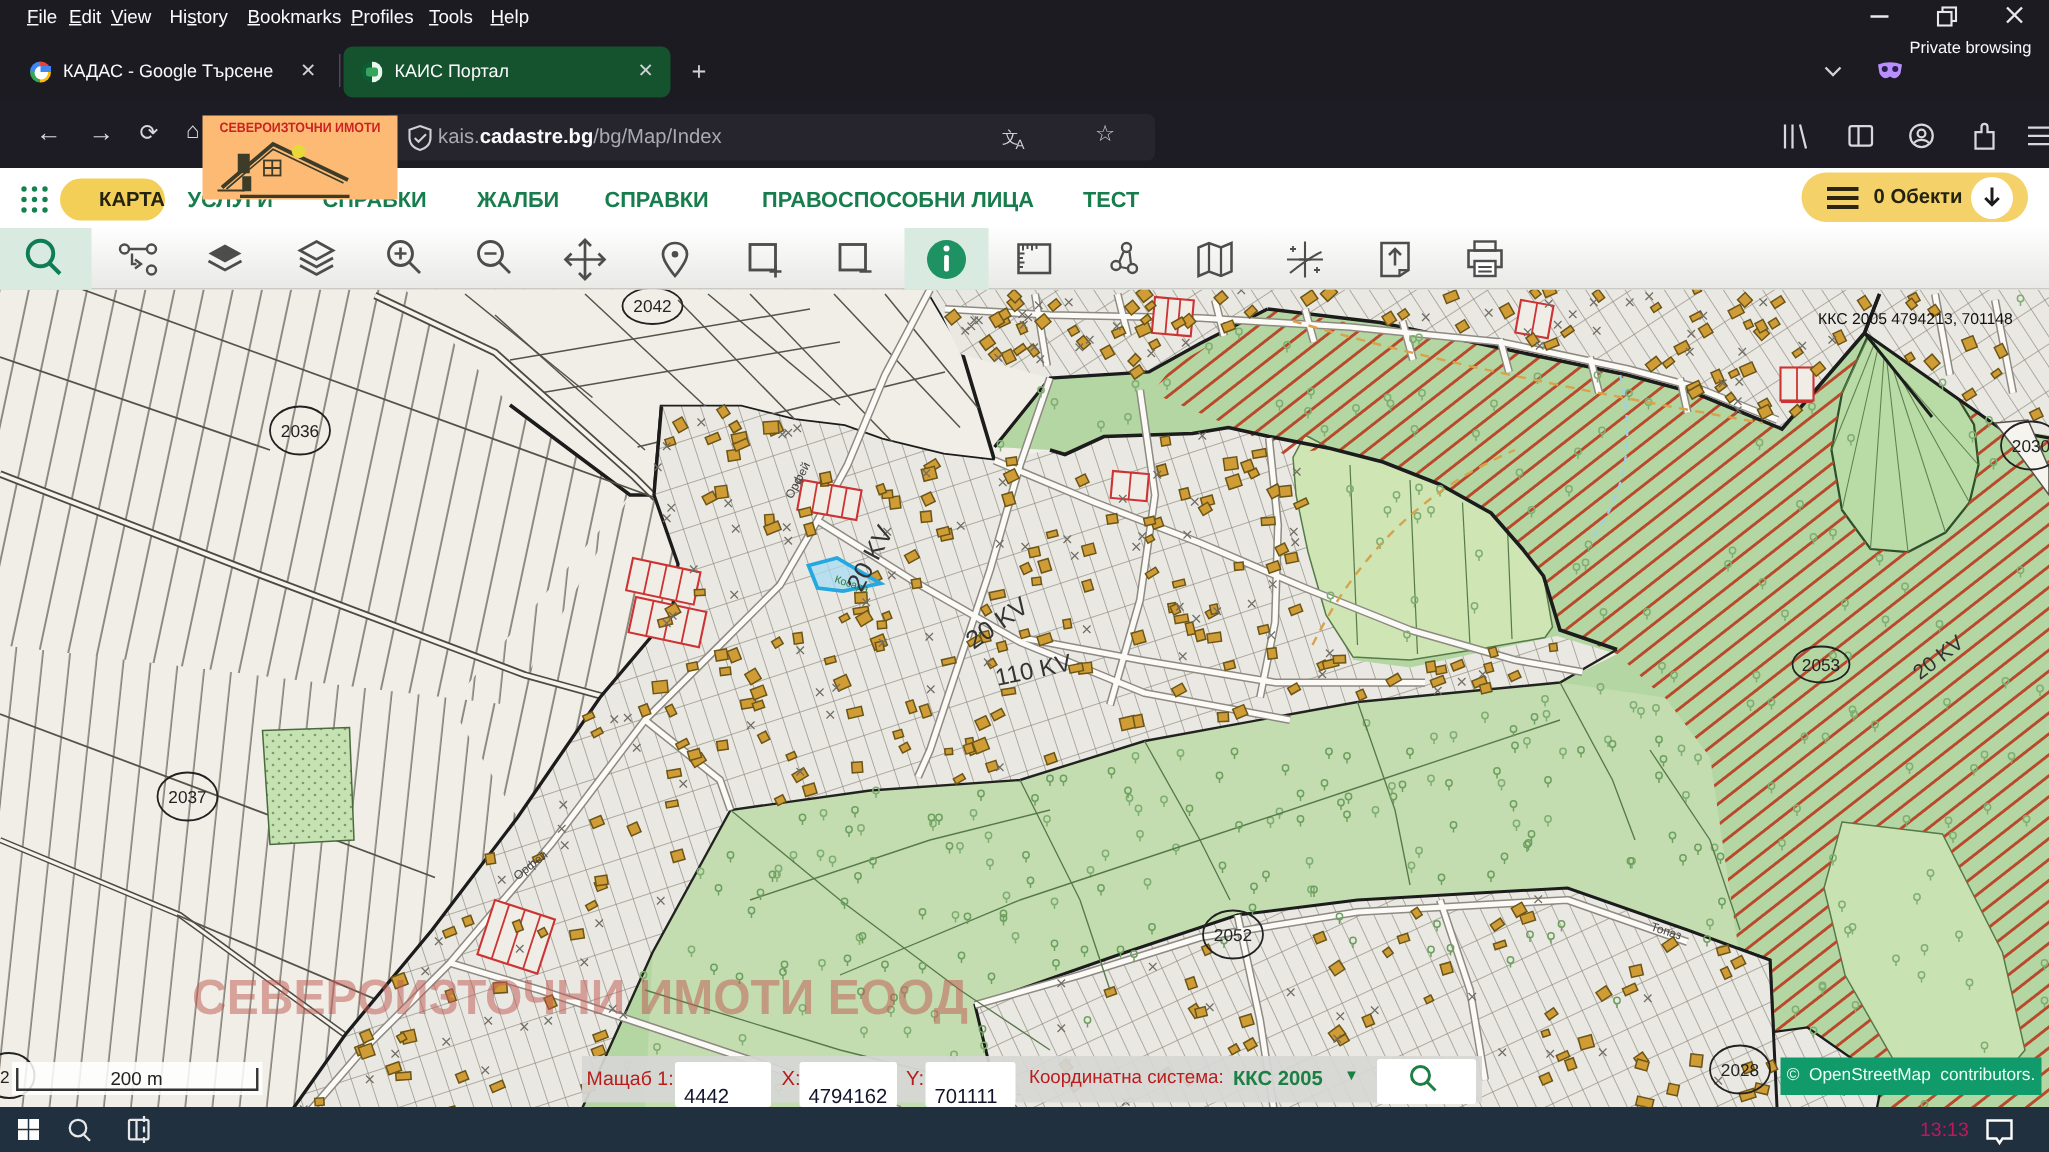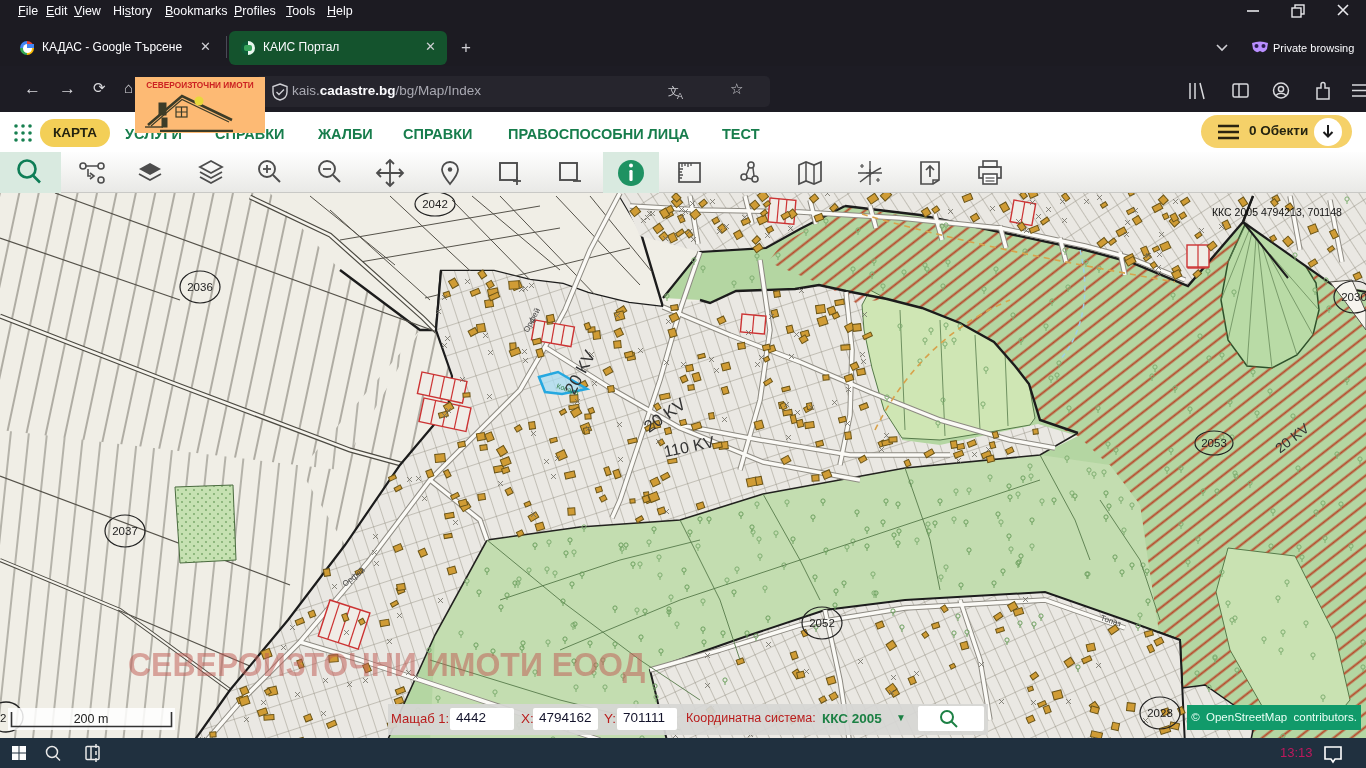--- a/index.html
+++ b/index.html
@@ -9,21 +9,21 @@
 #menubar span { position:absolute; top:4px;margin-left:10px; }
 #tabbar { left:0; top:22px; width:1366px; height:44px; background:#1c1b22; }
 #navbar { left:0; top:66px; width:1366px; height:46px; background:#1d1c24; }
 #urlfield { left:256px; top:76px; width:514px; height:31px; background:#26252d; border-radius:5px; }
 #sitehdr { left:0; top:112px; width:1366px; height:40px; background:#ffffff; }
 #toolbar { left:0; top:152px; width:1366px; height:41px; background:linear-gradient(#fefefe,#e9e9e6); border-bottom:1px solid #c9c9c6; }
 #taskbar { left:0; top:738px; width:1366px; height:30px; background:#20303f; z-index:60; }
 .tbx { position:absolute; top:152px; height:41px; background:#d9eae0; }
 .navic { color:#d8d8dc; font-size:17px; top:79px; }
 .menu-green { color:#177d4c; font-weight:bold; font-size:14.5px; top:126px; position:absolute;text-align:center; }
-.wbox { position:absolute; top:708px; height:22px; background:#fff; border-radius:2px; font-size:13.5px; color:#13132b; padding:2px 6px; z-index:31; }
+.wbox { position:absolute; top:708px; height:22px; background:#fff; border-radius:2px; font-size:13.5px; color:#13132b; padding:15px 6px; z-index:31; }
 .sbtxt { position:absolute; top:711px; font-size:13.5px; color:#b91c1c; z-index:31; }
 </style></head>
 <body>
 
 <svg width="1366" height="575" viewBox="0 193 1366 575" style="position:absolute;left:0;top:193px">
 <defs>
 <pattern id="strips" width="19" height="60" patternUnits="userSpaceOnUse" patternTransform="rotate(12)">
 <rect width="19" height="60" fill="#f0eee6"></rect>
         <line x1="2" y1="0" x2="2" y2="60" stroke="#6f6b61" stroke-width="1"></line>
       </pattern>
@@ -2100,21 +2100,21 @@
 </div>
 <span class="abs" style="left:461px;top:38px;color:#d0d0d5;font-size:17px;font-weight:300">+</span>
 <svg class="abs" width="14" height="10" style="left:1215px;top:43px">
     <path d="M2 2 L7 7 L12 2" fill="none" stroke="#d0d0d5" stroke-width="1.6"></path>
   </svg>
 <svg class="abs" width="18" height="14" style="left:1251px;top:41px" viewBox="0 0 18 14">
     <path d="M1 2 Q9 -1 17 2 L16 8 Q13 13 9 10 Q5 13 2 8 Z" fill="#b98eff"></path>
     <circle cx="5.5" cy="5" r="2" fill="#2a1e4f"></circle>
     <circle cx="12.5" cy="5" r="2" fill="#2a1e4f"></circle>
   </svg>
-<span class="abs" style="left:1273px;top:42px;color:#fbfbfe;font-size:11px">Private browsing</span>
+<span class="abs" style="left:1273px;top:26px;color:#fbfbfe;font-size:11px">Private browsing</span>
 <div id="navbar" class="abs"></div>
 <span class="navic abs" style="left:24px">←</span>
 <span class="navic abs" style="left:59px">→</span>
 <span class="navic abs" style="left:93px;font-size:15px">⟳</span>
 <span class="navic abs" style="left:124px;font-size:15px">⌂</span>
 <div id="urlfield" class="abs"></div>
 <svg class="abs" width="18" height="18" style="left:271px;top:83px">
     <path d="M9 1 L16 3.5 V9 C16 13 13 16 9 17 C5 16 2 13 2 9 V3.5 Z" fill="none" stroke="#cfcfd4" stroke-width="1.4"></path>
     <path d="M5.5 9 l2.5 2.5 L13 6.5" fill="none" stroke="#cfcfd4" stroke-width="1.4"></path>
   </svg>
@@ -2144,21 +2144,21 @@
       <circle cx="11" cy="4" r="1.8"></circle>
       <circle cx="18" cy="4" r="1.8"></circle>
       <circle cx="4" cy="11" r="1.8"></circle>
       <circle cx="11" cy="11" r="1.8"></circle>
       <circle cx="18" cy="11" r="1.8"></circle>
       <circle cx="4" cy="18" r="1.8"></circle>
       <circle cx="11" cy="18" r="1.8"></circle>
       <circle cx="18" cy="18" r="1.8"></circle>
     </g>
   </svg>
-<div class="abs" style="left:40px;top:119px;width:70px;height:28px;background:#f3cf57;border-radius:14px;color:#242310;font-weight:bold;font-size:13.5px;text-align:center;line-height:28px">КАРТА</div>
+<div class="abs" style="left:40px;top:119px;width:70px;height:28px;background:#f3cf57;border-radius:14px;color:#242310;font-weight:bold;font-size:13.5px;text-align:right;line-height:28px">КАРТА</div>
 <span class="menu-green" style="left:125px">УСЛУГИ</span>
 <span class="menu-green" style="left:215px">СПРАВКИ</span>
 <span class="menu-green" style="left:318px">ЖАЛБИ</span>
 <span class="menu-green" style="left:403px">СПРАВКИ</span>
 <span class="menu-green" style="left:508px">ПРАВОСПОСОБНИ ЛИЦА</span>
 <span class="menu-green" style="left:722px">ТЕСТ</span>
 <div class="abs" style="left:1201px;top:115px;width:151px;height:33px;background:#f5d169;border-radius:17px">
   <svg width="24" height="18" style="position:absolute;left:16px;top:8px">
       <path d="M1 3 h21 M1 9 h21 M1 15 h21" stroke="#2b2410" stroke-width="2.6"></path>
     </svg>

